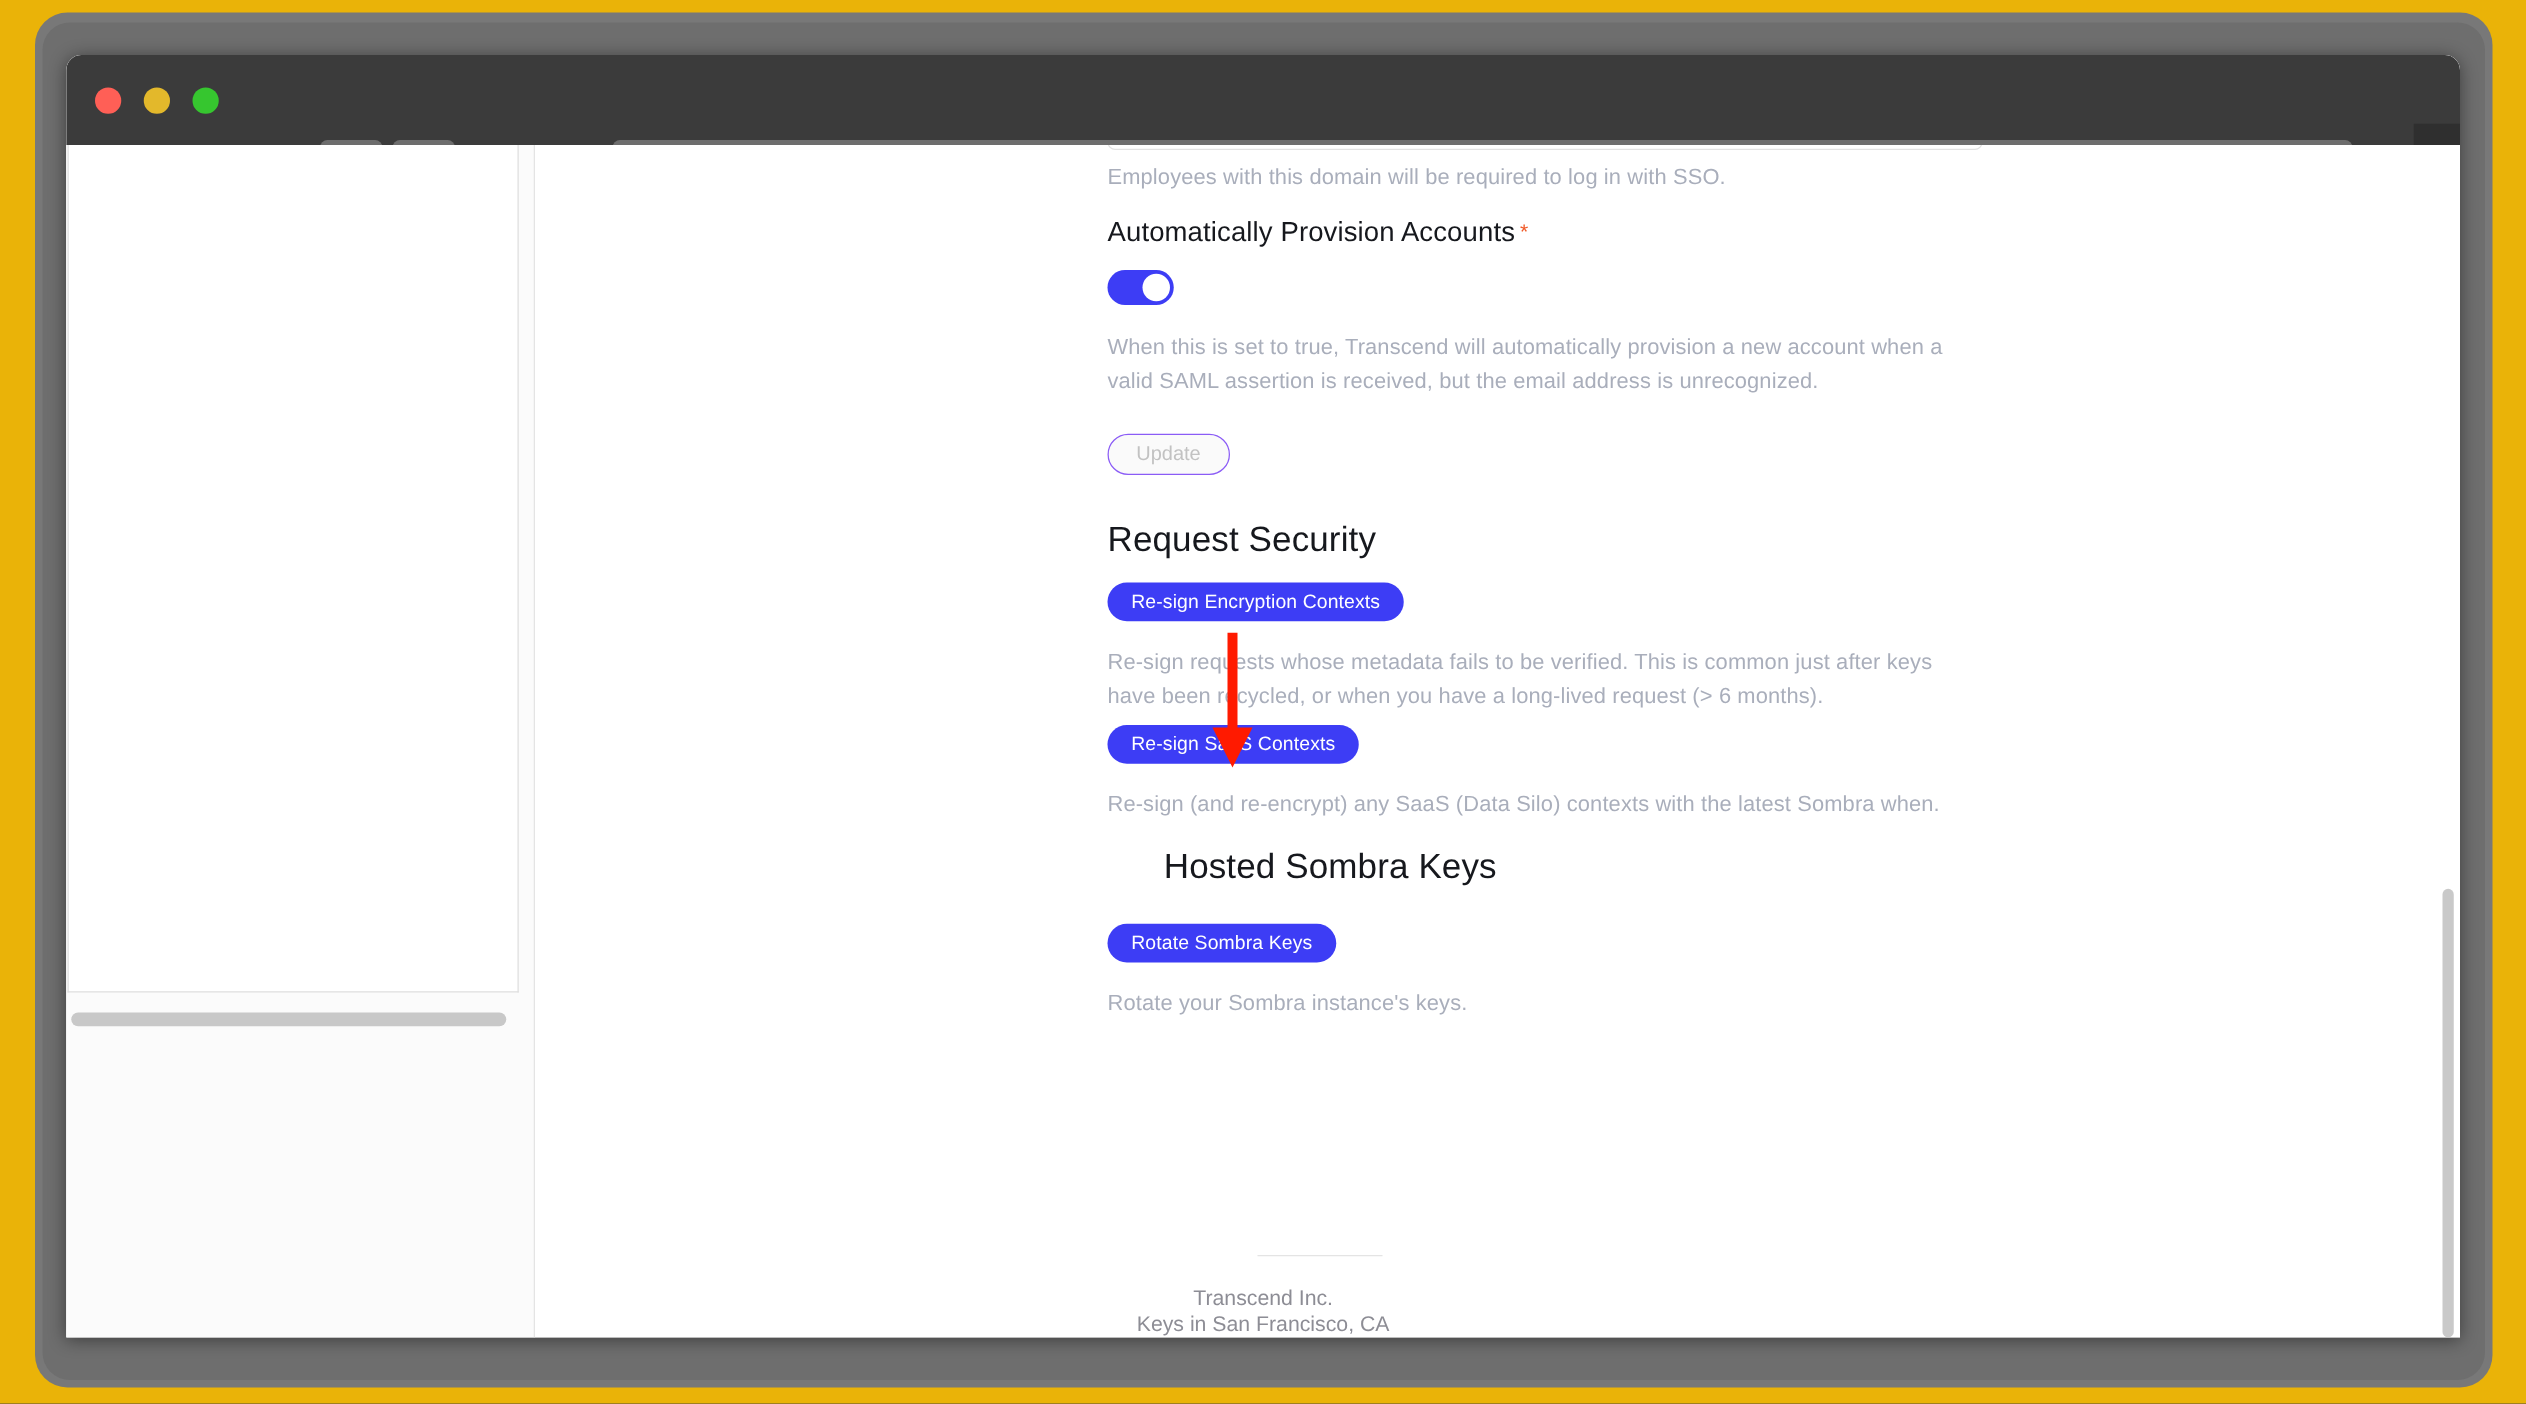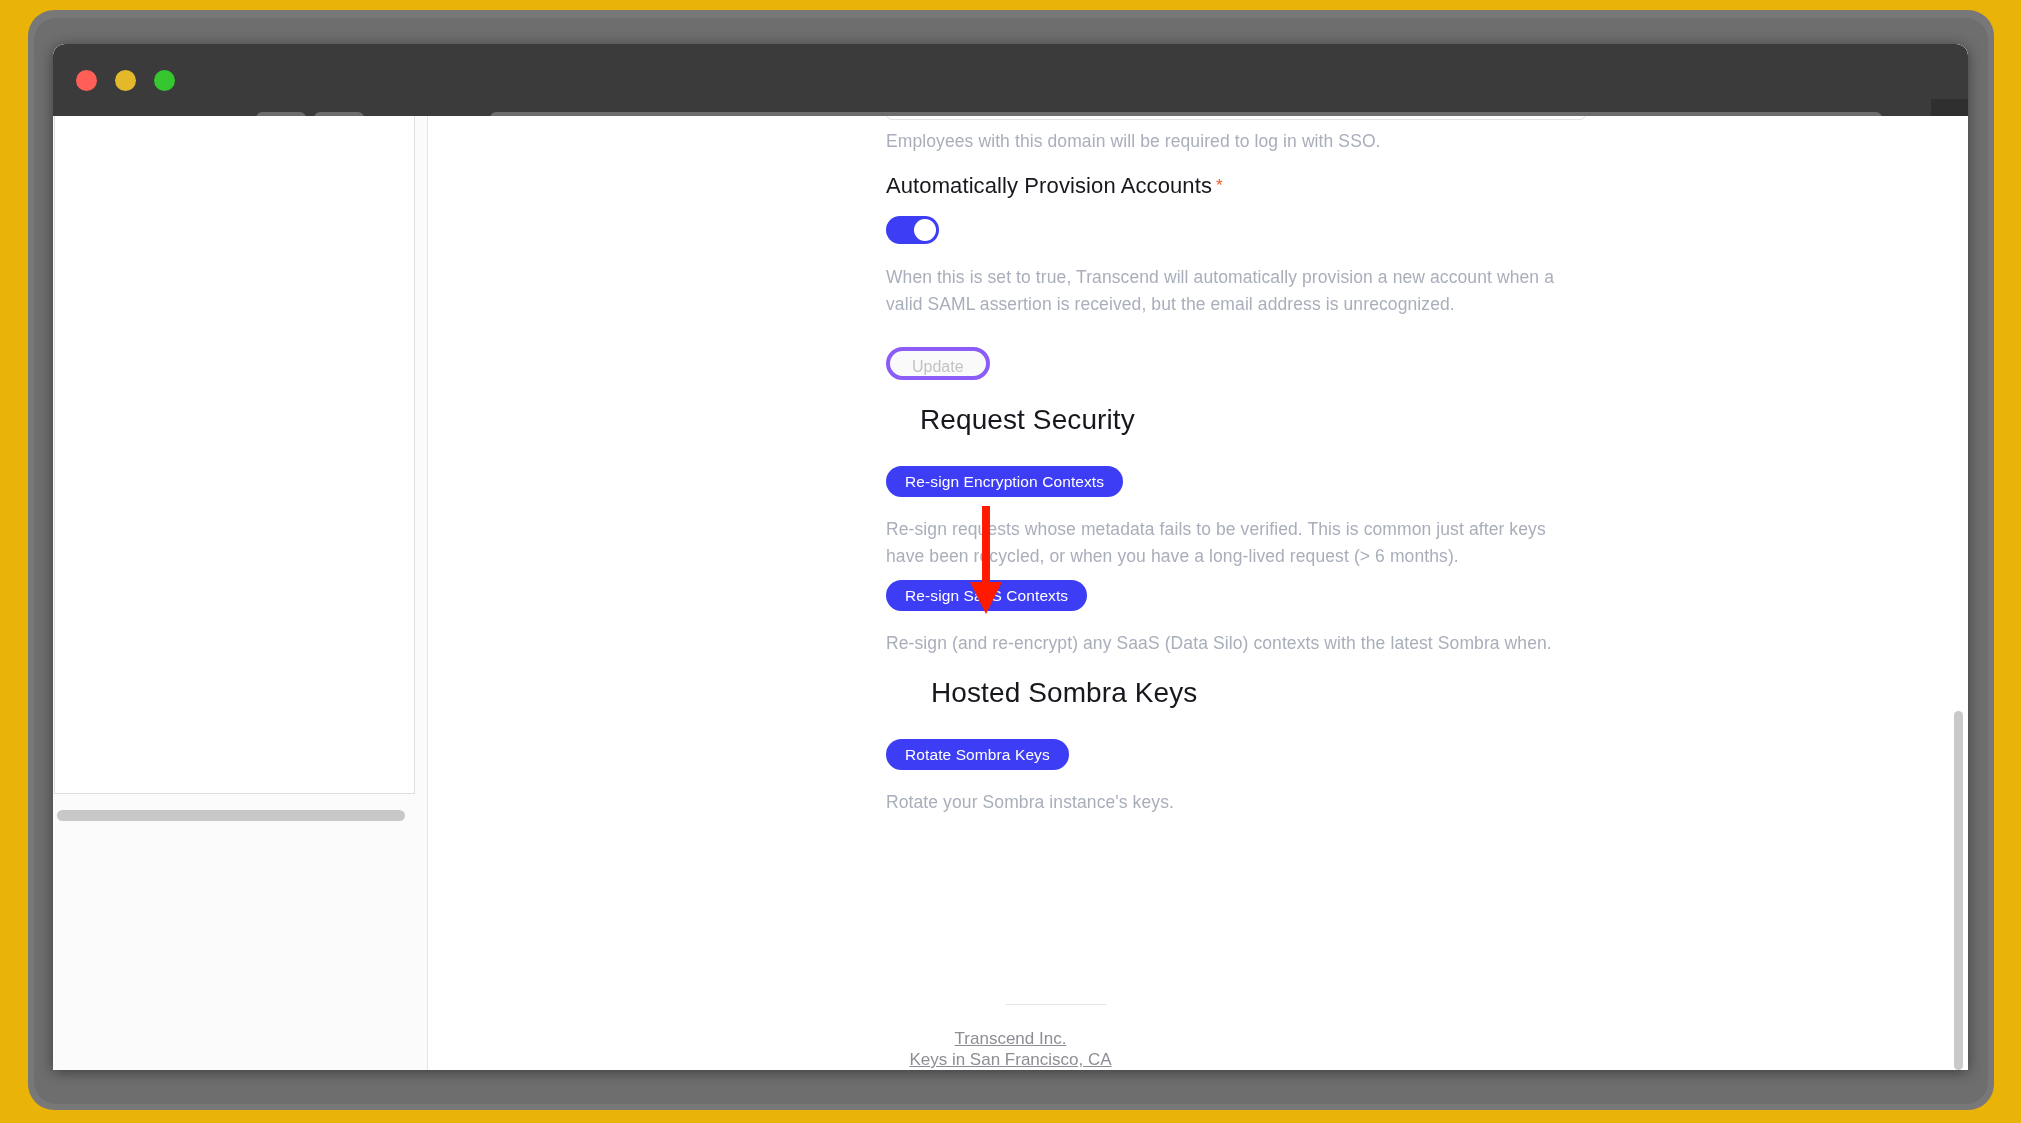--- a/index.html
+++ b/index.html
@@ -194,21 +194,21 @@
     position: absolute;
     right: 3px; top: 3px;
     width: 22px; height: 22px;
     background: #fff; border-radius: 50%;
   }
 
   .btn-update {
     position: absolute;
     padding: 0 22px; height: 33px;
     line-height: 31px;
-    border: 4px solid #8b5cf6;
+    border: 1px solid #8b5cf6;
     border-radius: 17px;
     background: #fafafa;
     color: #c2c2c2;
     font-size: 16px;
     cursor: default;
   }
 
   .section-title {
     position: absolute;
     font-size: 28px;
@@ -237,21 +237,20 @@
     left: 953px; top: 888px;
     width: 100px; height: 1px;
     background: #e4e4e4;
   }
   .footer-line {
     position: absolute;
     width: 1915px;
     text-align: center;
     color: #8d8d95;
     font-size: 17px;
-    text-decoration: underline;
   }
 
   
   .arrow-anno {
     position: absolute;
     left: 915px; top: 390px;
     width: 36px; height: 110px;
     pointer-events: none;
   }
 </style>
@@ -318,21 +317,21 @@
         </div>
 
         <div class="toggle" style="left:0; top:100px;">
           <span class="knob"></span>
         </div>
 
         <div class="helper" style="left:0; top:148px; width:690px;">When this is set to true, Transcend will automatically provision a new account when a valid SAML assertion is received, but the email address is unrecognized.</div>
 
         <button class="btn-update" style="left:0; top:231px;">Update</button>
 
-        <div class="section-title" style="left:0; top:288px;margin-left:34px;">Request Security</div>
+        <div class="section-title" style="left:0; top:300px;">Request Security</div>
 
         <button class="btn-primary" style="left:0; top:350px;text-align:right;">Re-sign Encryption Contexts</button>
 
         <div class="helper" style="left:0; top:400px; width:680px;">Re-sign requests whose metadata fails to be verified. This is common just after keys have been recycled, or when you have a long-lived request (&gt; 6 months).</div>
 
         <button class="btn-primary" style="left:0; top:464px;">Re-sign SaaS Contexts</button>
 
         <div class="helper" style="left:0; top:514px; width:690px;">Re-sign (and re-encrypt) any SaaS (Data Silo) contexts with the latest Sombra when.</div>
 
         <div class="section-title" style="left:0; top:561px;margin-left:45px;">Hosted Sombra Keys</div>

